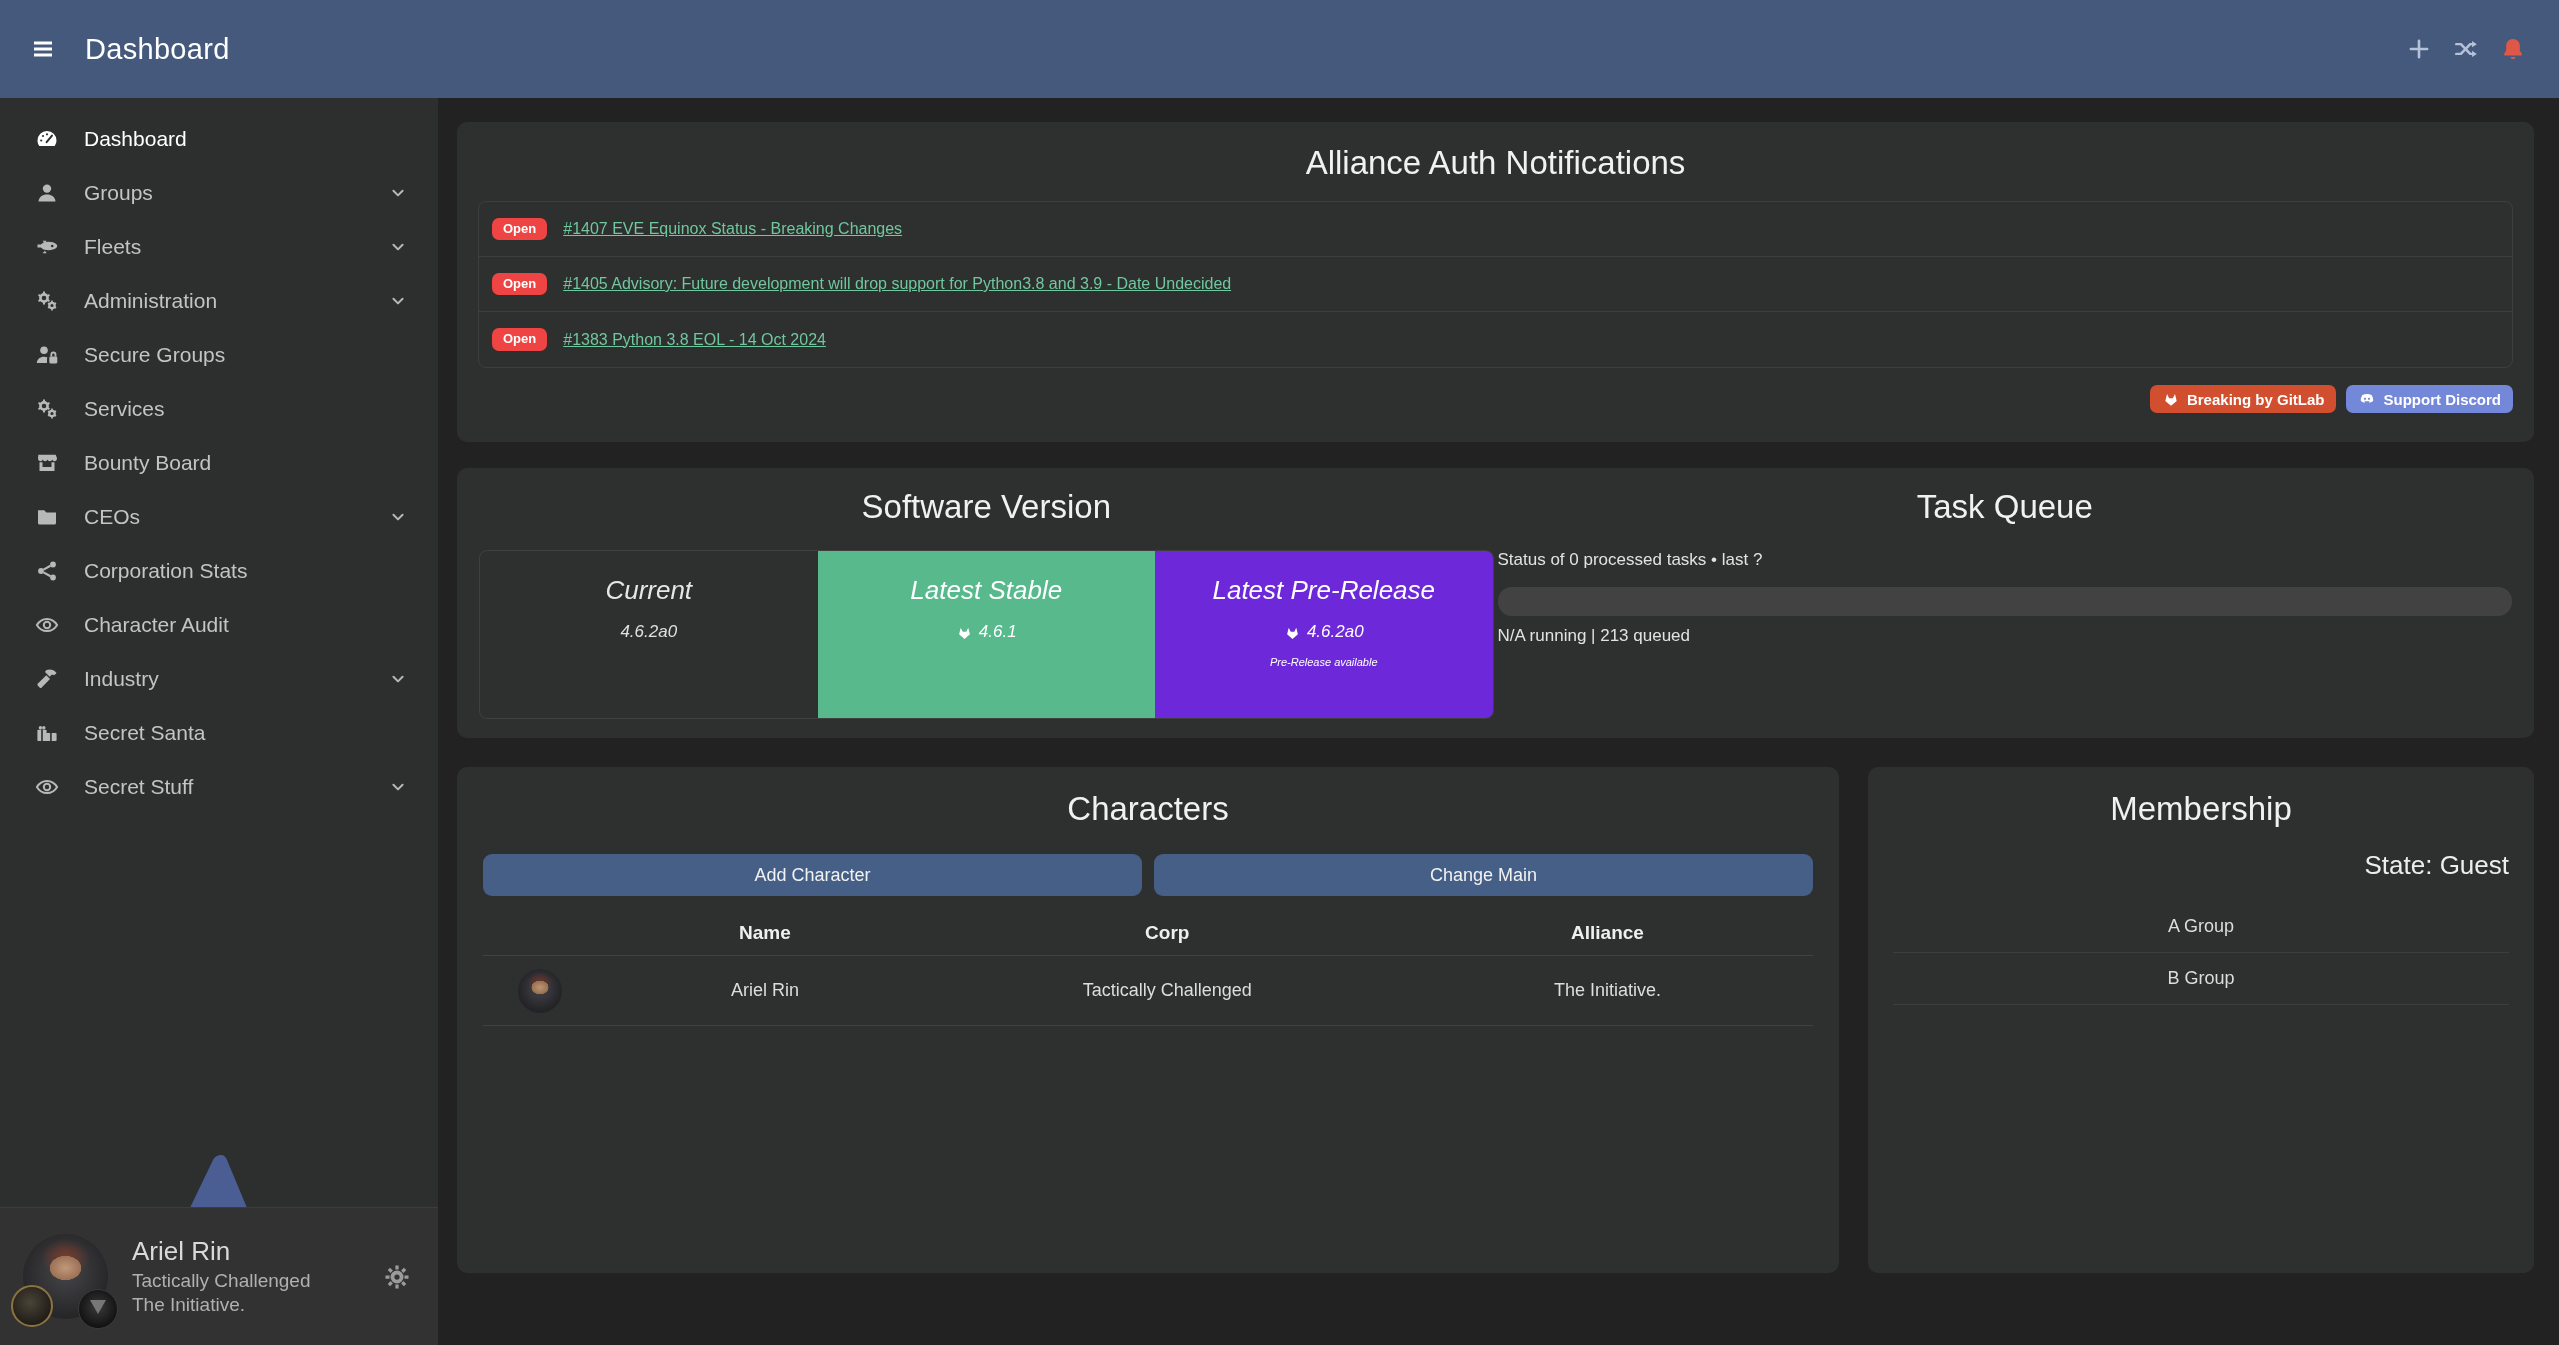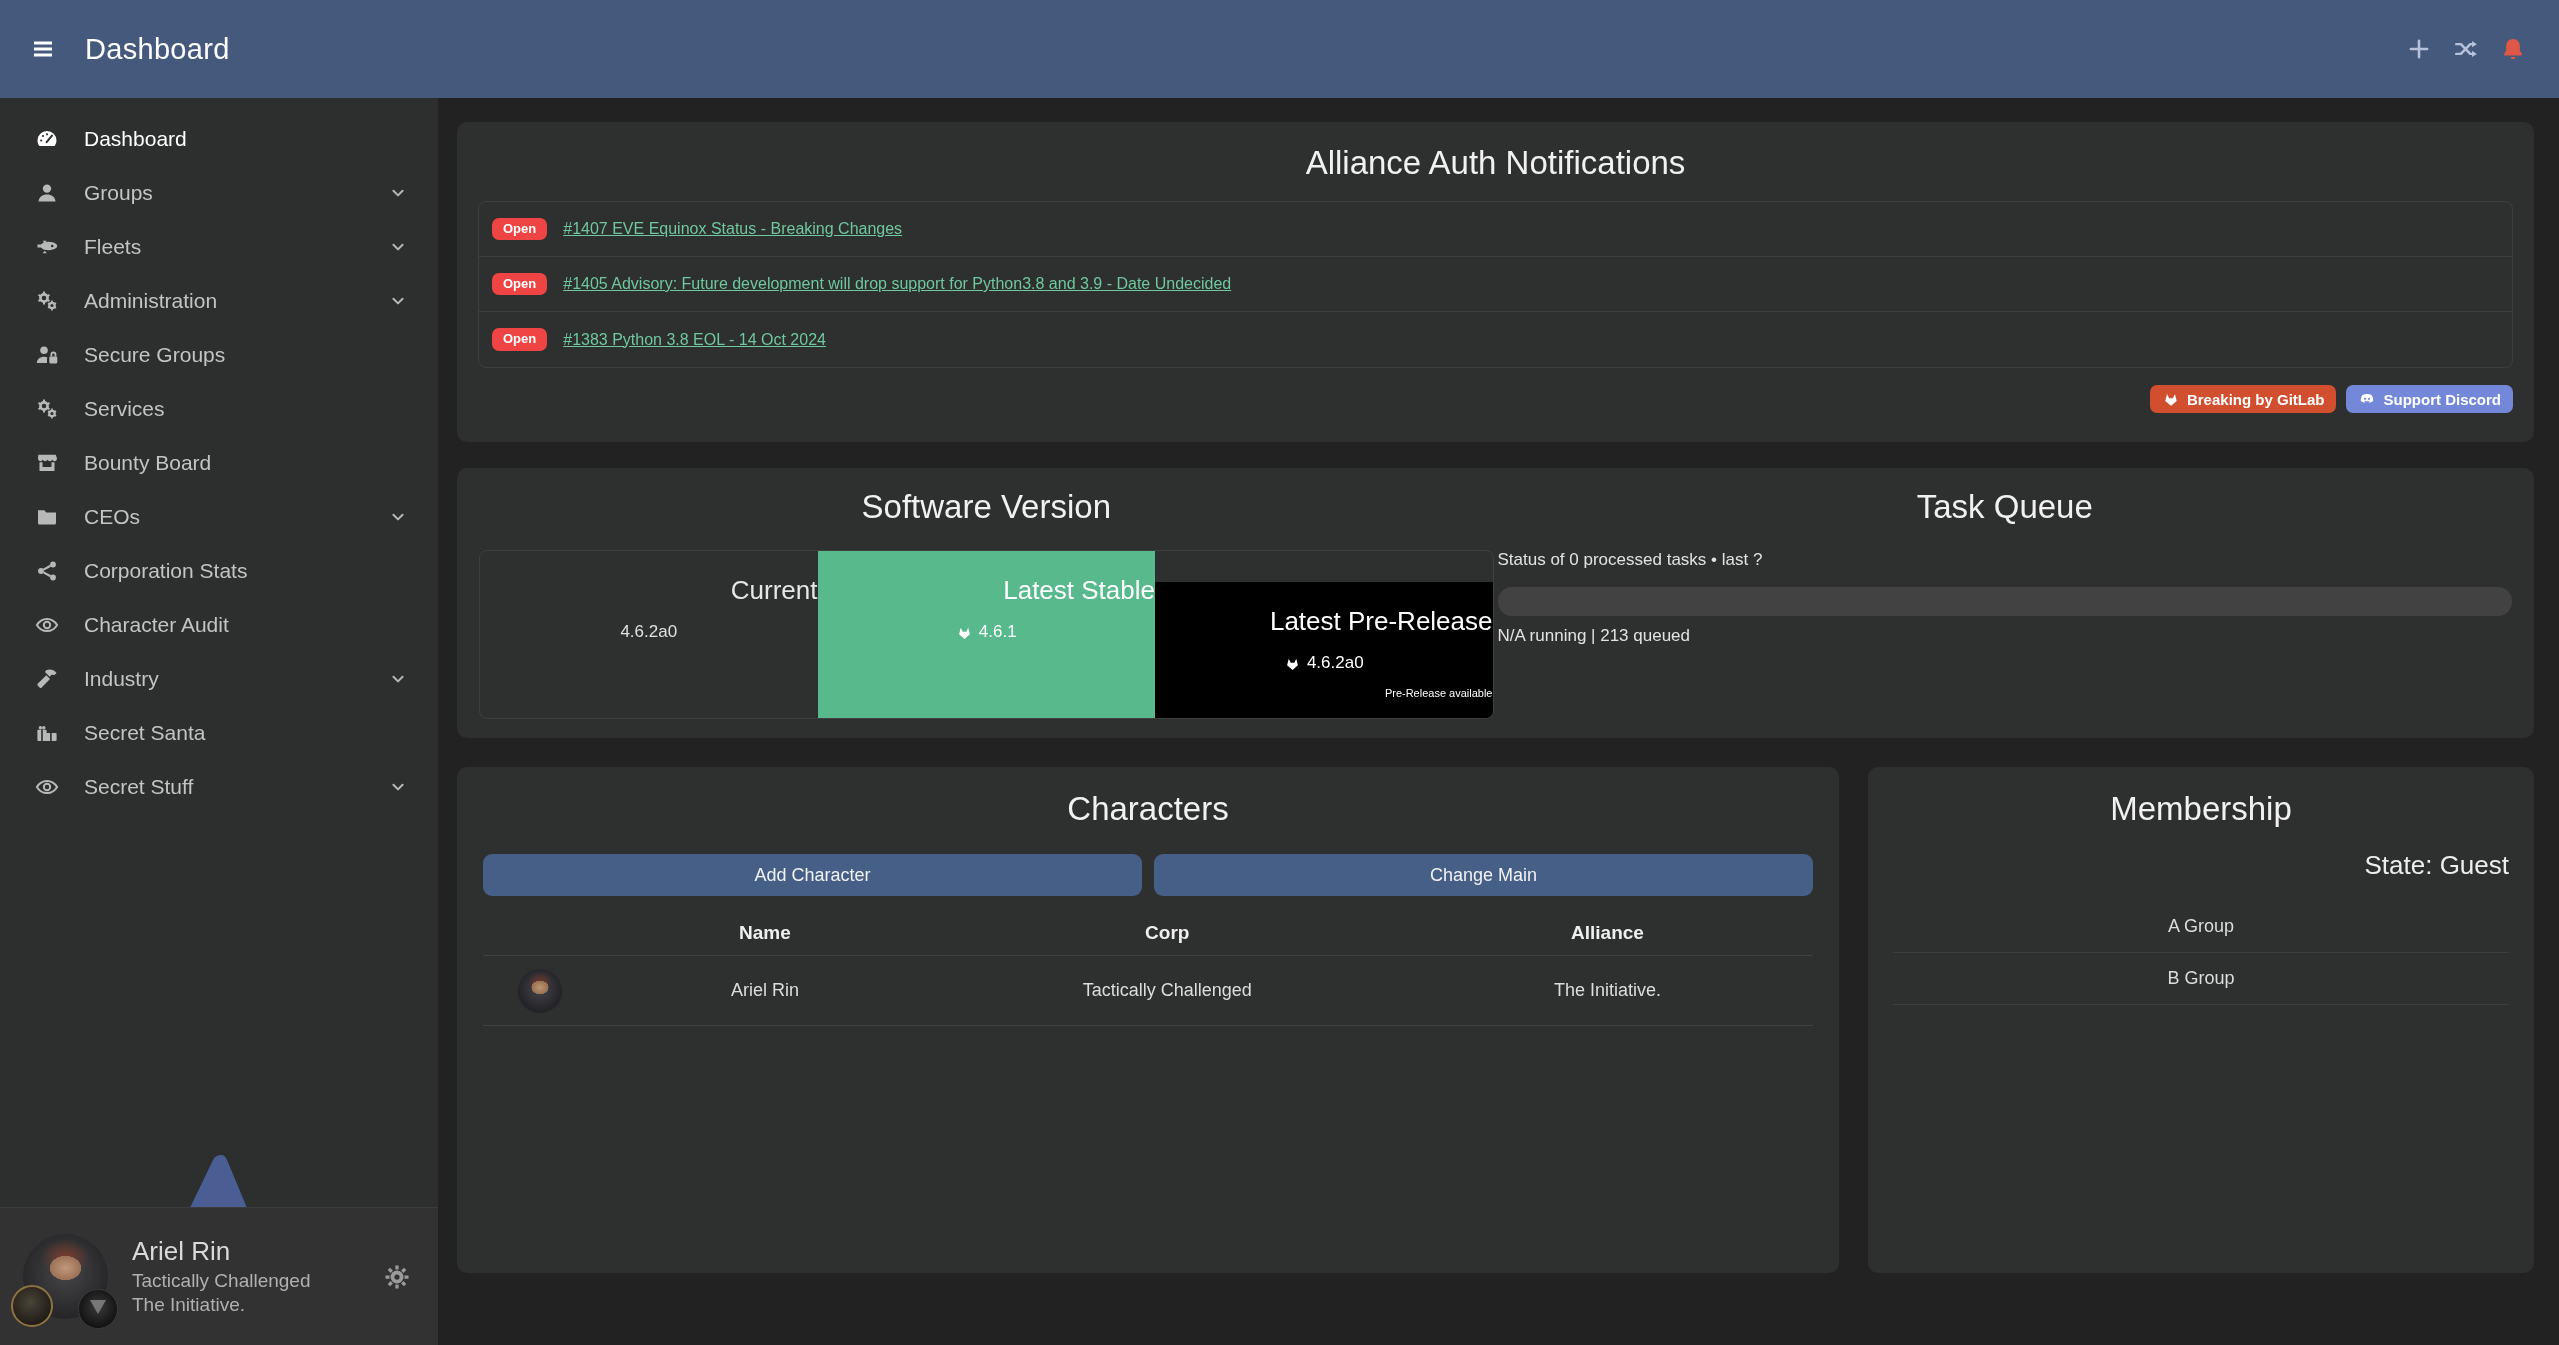--- a/index.html
+++ b/index.html
@@ -101,28 +101,28 @@
   .badge-gitlab { background:#d14e2e; }
   .badge-discord { background:#7388d9; }
 
   
   .panel.sv-tq { height:270px; padding:18px 22px; margin-bottom:29px; display:grid; grid-template-columns:1fr 1fr; column-gap:4px; }
   .svcol .panel-title, .tqcol .panel-title { margin:2px 0 24px; }
   .version-box {
     height:169px; border:1px solid #3f3f3f; border-radius:8px;
     display:grid; grid-template-columns:1fr 1fr 1fr; overflow:hidden;
   }
-  .vcell { padding-top:24px; text-align:right; }
+  .vcell { padding-top:24px; text-align:center;font-style:italic; }
   .vcell .vhead { font-size:26px; color:#fff; margin-bottom:16px; }
   .vcell.current .vhead { color:#e6e6e6; }
   .vcell .vver { font-size:17px; color:#fff; display:flex; align-items:center; justify-content:center; gap:6px; }
   .vcell.current .vver { color:#e0e0e0; }
   .vcell .vnote { font-size:11px; color:#fff; margin-top:14px; }
   .vcell.stable { background:#57b98c; }
-  .vcell.prerelease { background:#000000;margin-top:31px; }
+  .vcell.prerelease { background:#6d28d9; }
   .vver svg { width:17px; height:17px; }
 
   .tq-status { font-size:17px; color:#e2e2e2; margin-top:14px; }
   .tq-bar { margin-top:17px; height:29px; border-radius:14px; background:#424242; overflow:hidden; }
   .tq-bar-fill { height:100%; width:0%; background:#57b98c; }
   .tq-queue { font-size:17px; color:#e2e2e2; margin-top:10px; }
 
   
   .bottom-row { display:flex; gap:29px; }
   .panel.characters { width:1382px; height:506px; padding:20px 26px; }

